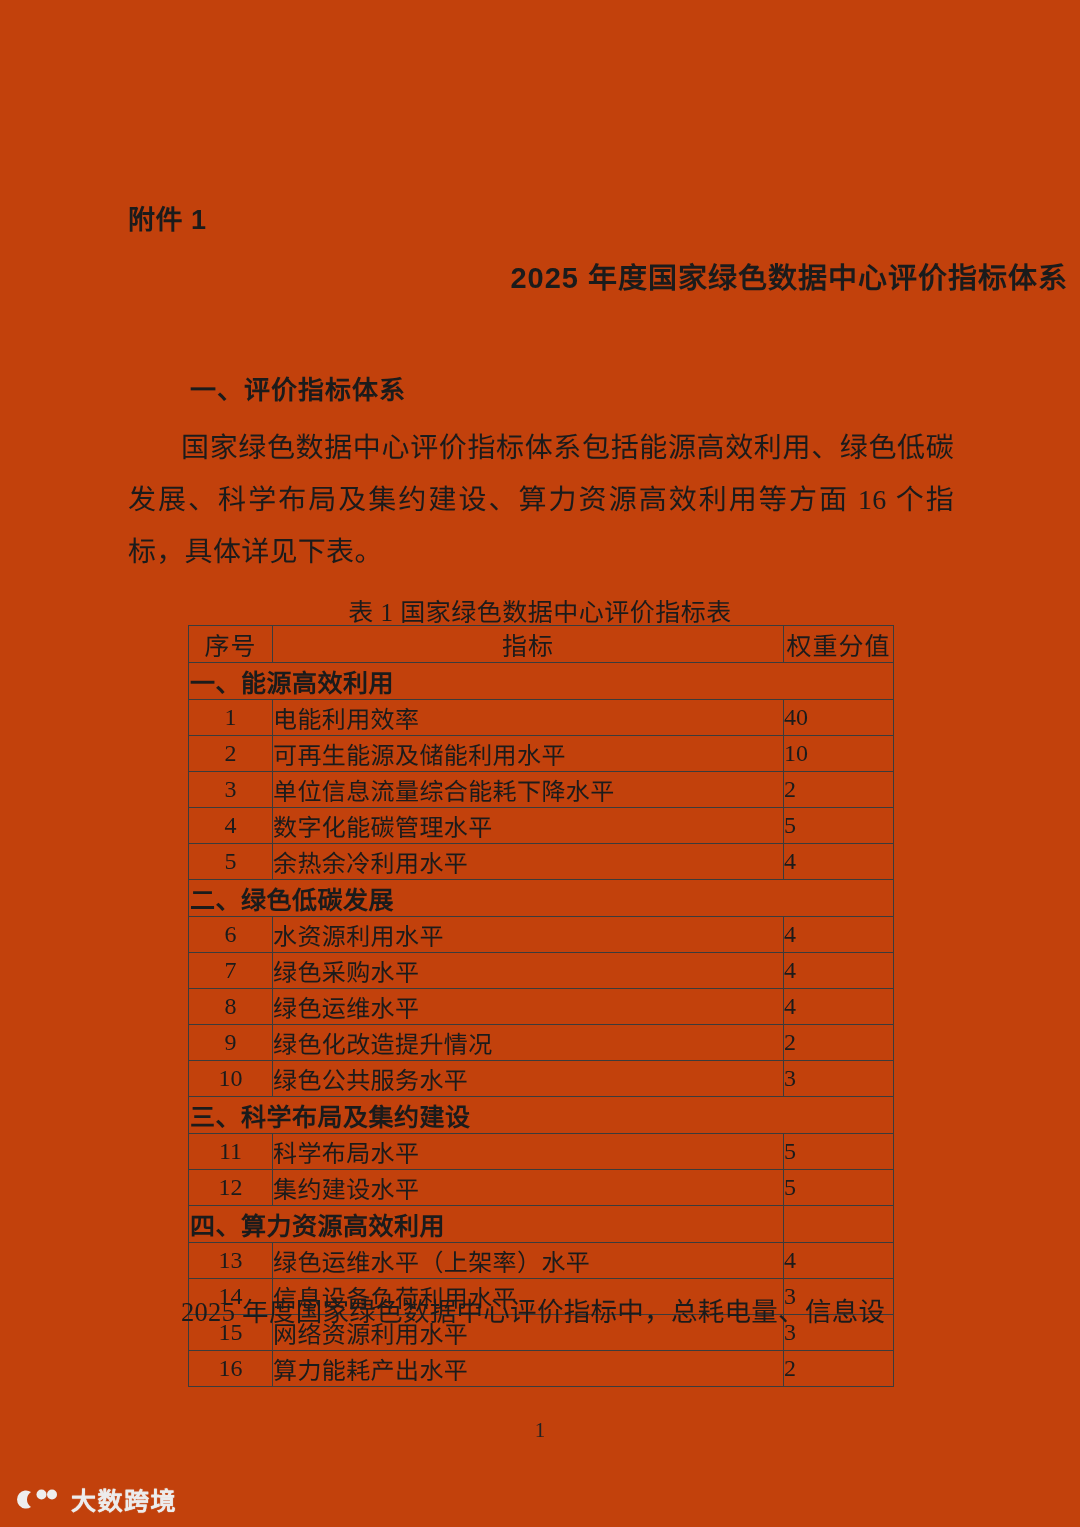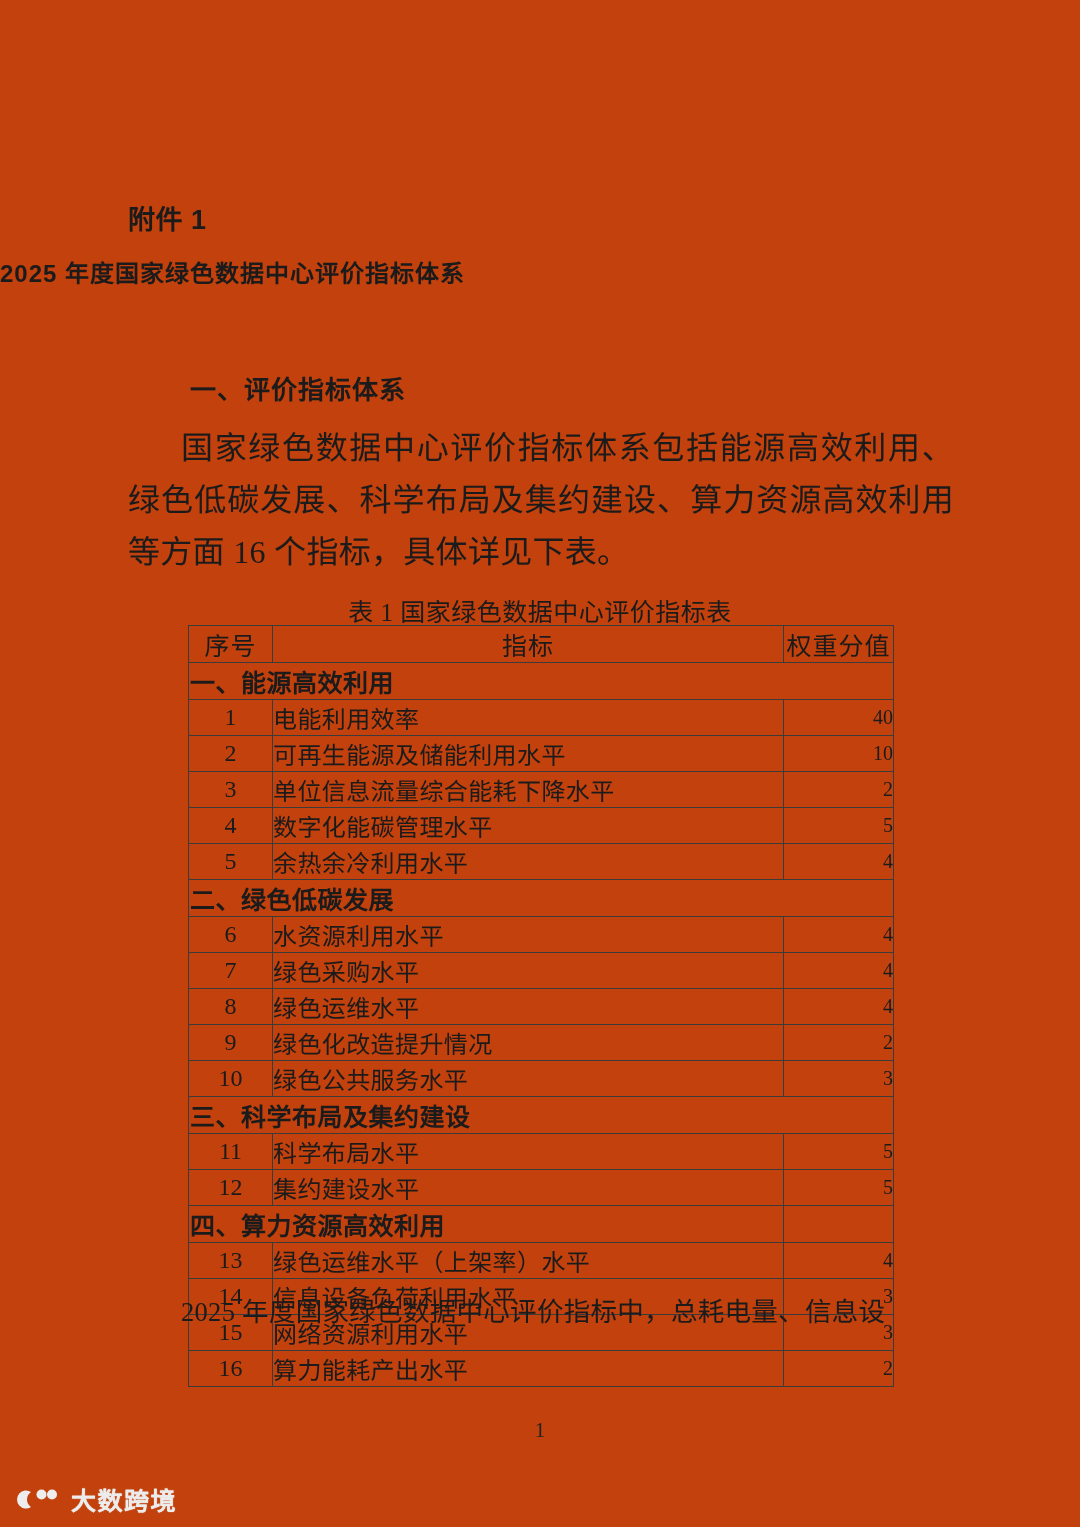--- a/index.html
+++ b/index.html
@@ -33,24 +33,24 @@
     letter-spacing: 0.5px;
     font-weight: 600;
     font-family: "Liberation Sans", "DejaVu Sans", sans-serif;
     white-space: nowrap;
   }
 
   
   .doc-title {
     position: absolute;
     left: 0;
-    right: 4px;
+    right: 12px;
     top: 254px;
-    text-align: left;
-    font-size: 24px;
+    text-align: right;
+    font-size: 29px;
     font-weight: 700;
     letter-spacing: 1px;
     font-family: "Liberation Sans", "DejaVu Sans", sans-serif;
   }
 
   
   .section-heading {
     position: absolute;
     left: 190px;
     top: 369px;
@@ -59,21 +59,21 @@
     letter-spacing: 1px;
     font-family: "Liberation Sans", "DejaVu Sans", sans-serif;
   }
 
   
   .body-paragraph {
     position: absolute;
     left: 128px;
     top: 422px;
     width: 826px;
-    font-size: 32px;
+    font-size: 28px;
     line-height: 52px;
     text-indent: 53px;
     text-align: justify;
     text-justify: inter-ideograph;
     letter-spacing: 0.3px;
   }
 
   
   .table-caption {
     position: absolute;
@@ -124,22 +124,22 @@
     font-size: 24px;
     font-family: "Liberation Serif", "DejaVu Serif", serif;
   }
   td.cell-indicator {
     text-align: left;
     padding-left: 11px;
     font-size: 24px;
     letter-spacing: 0.4px;
   }
   td.cell-weight {
-    text-align: right;
-    font-size: 20px;
+    text-align: left;
+    font-size: 24px;
     font-family: "Liberation Serif", "DejaVu Serif", serif;
   }
 
   tr.group-row td {
     text-align: left;
     padding-left: 1px;
     font-size: 25px;
     font-weight: 700;
     letter-spacing: 0.5px;
     height: 36px;

